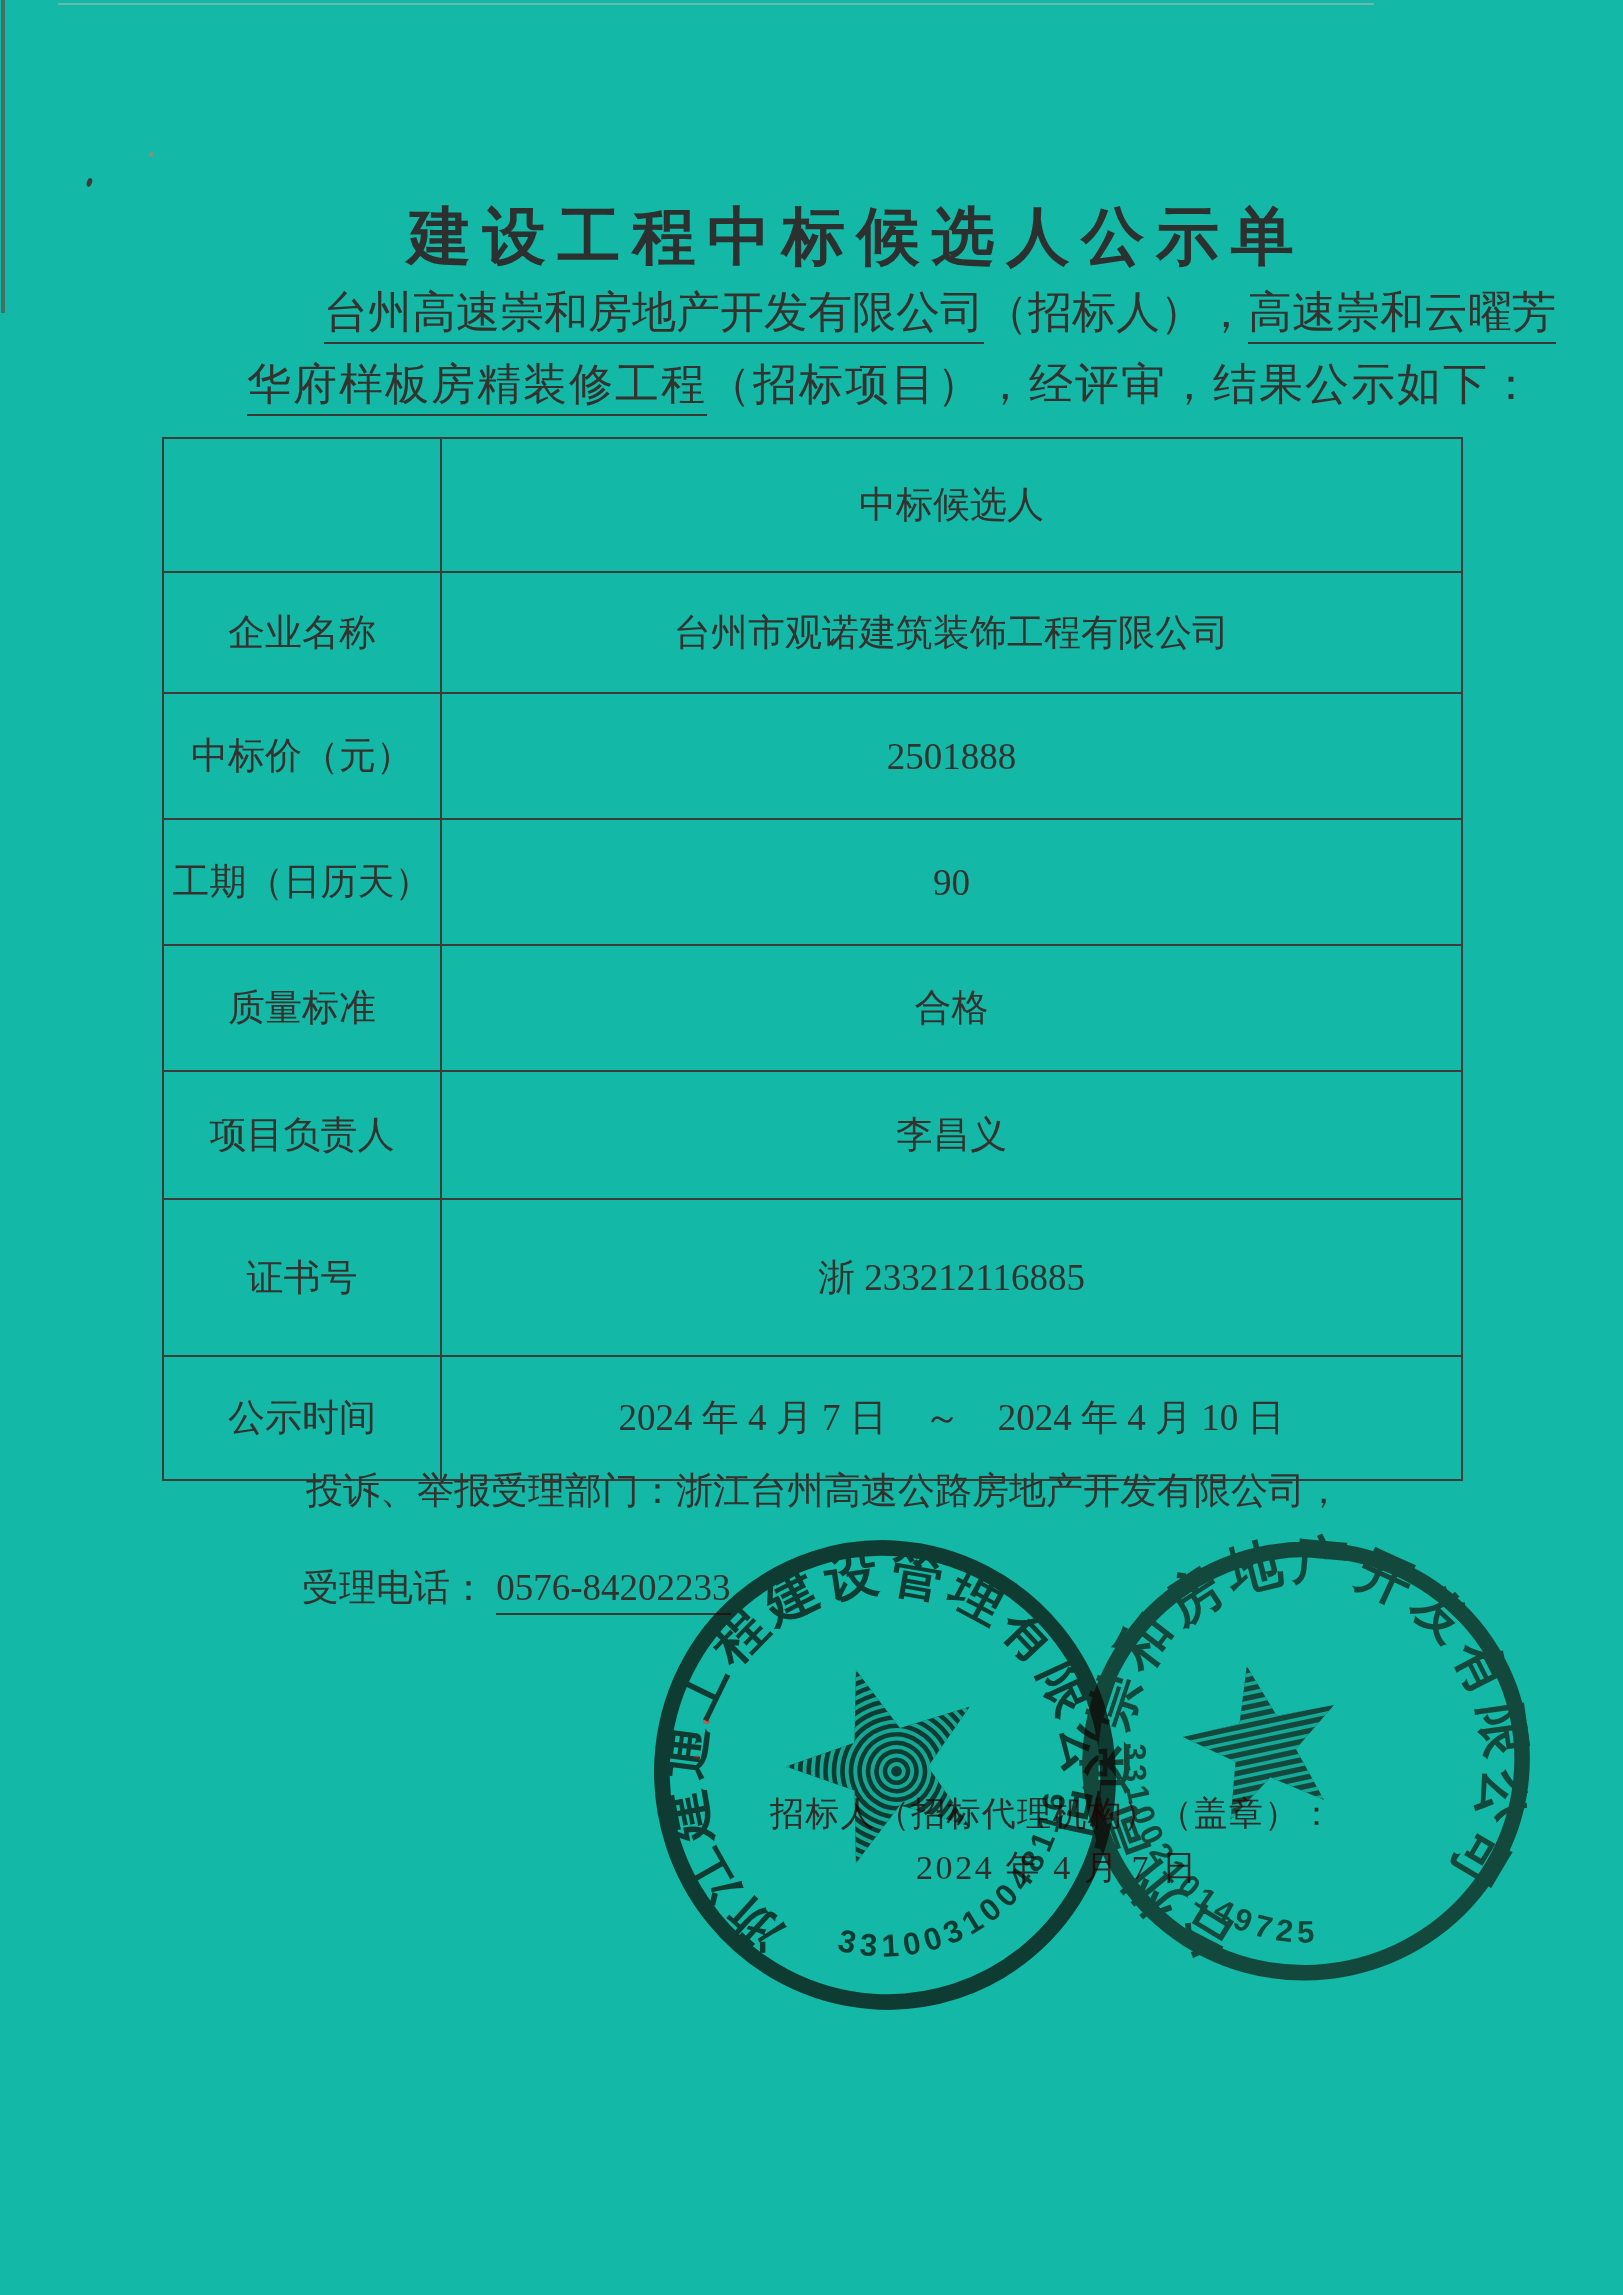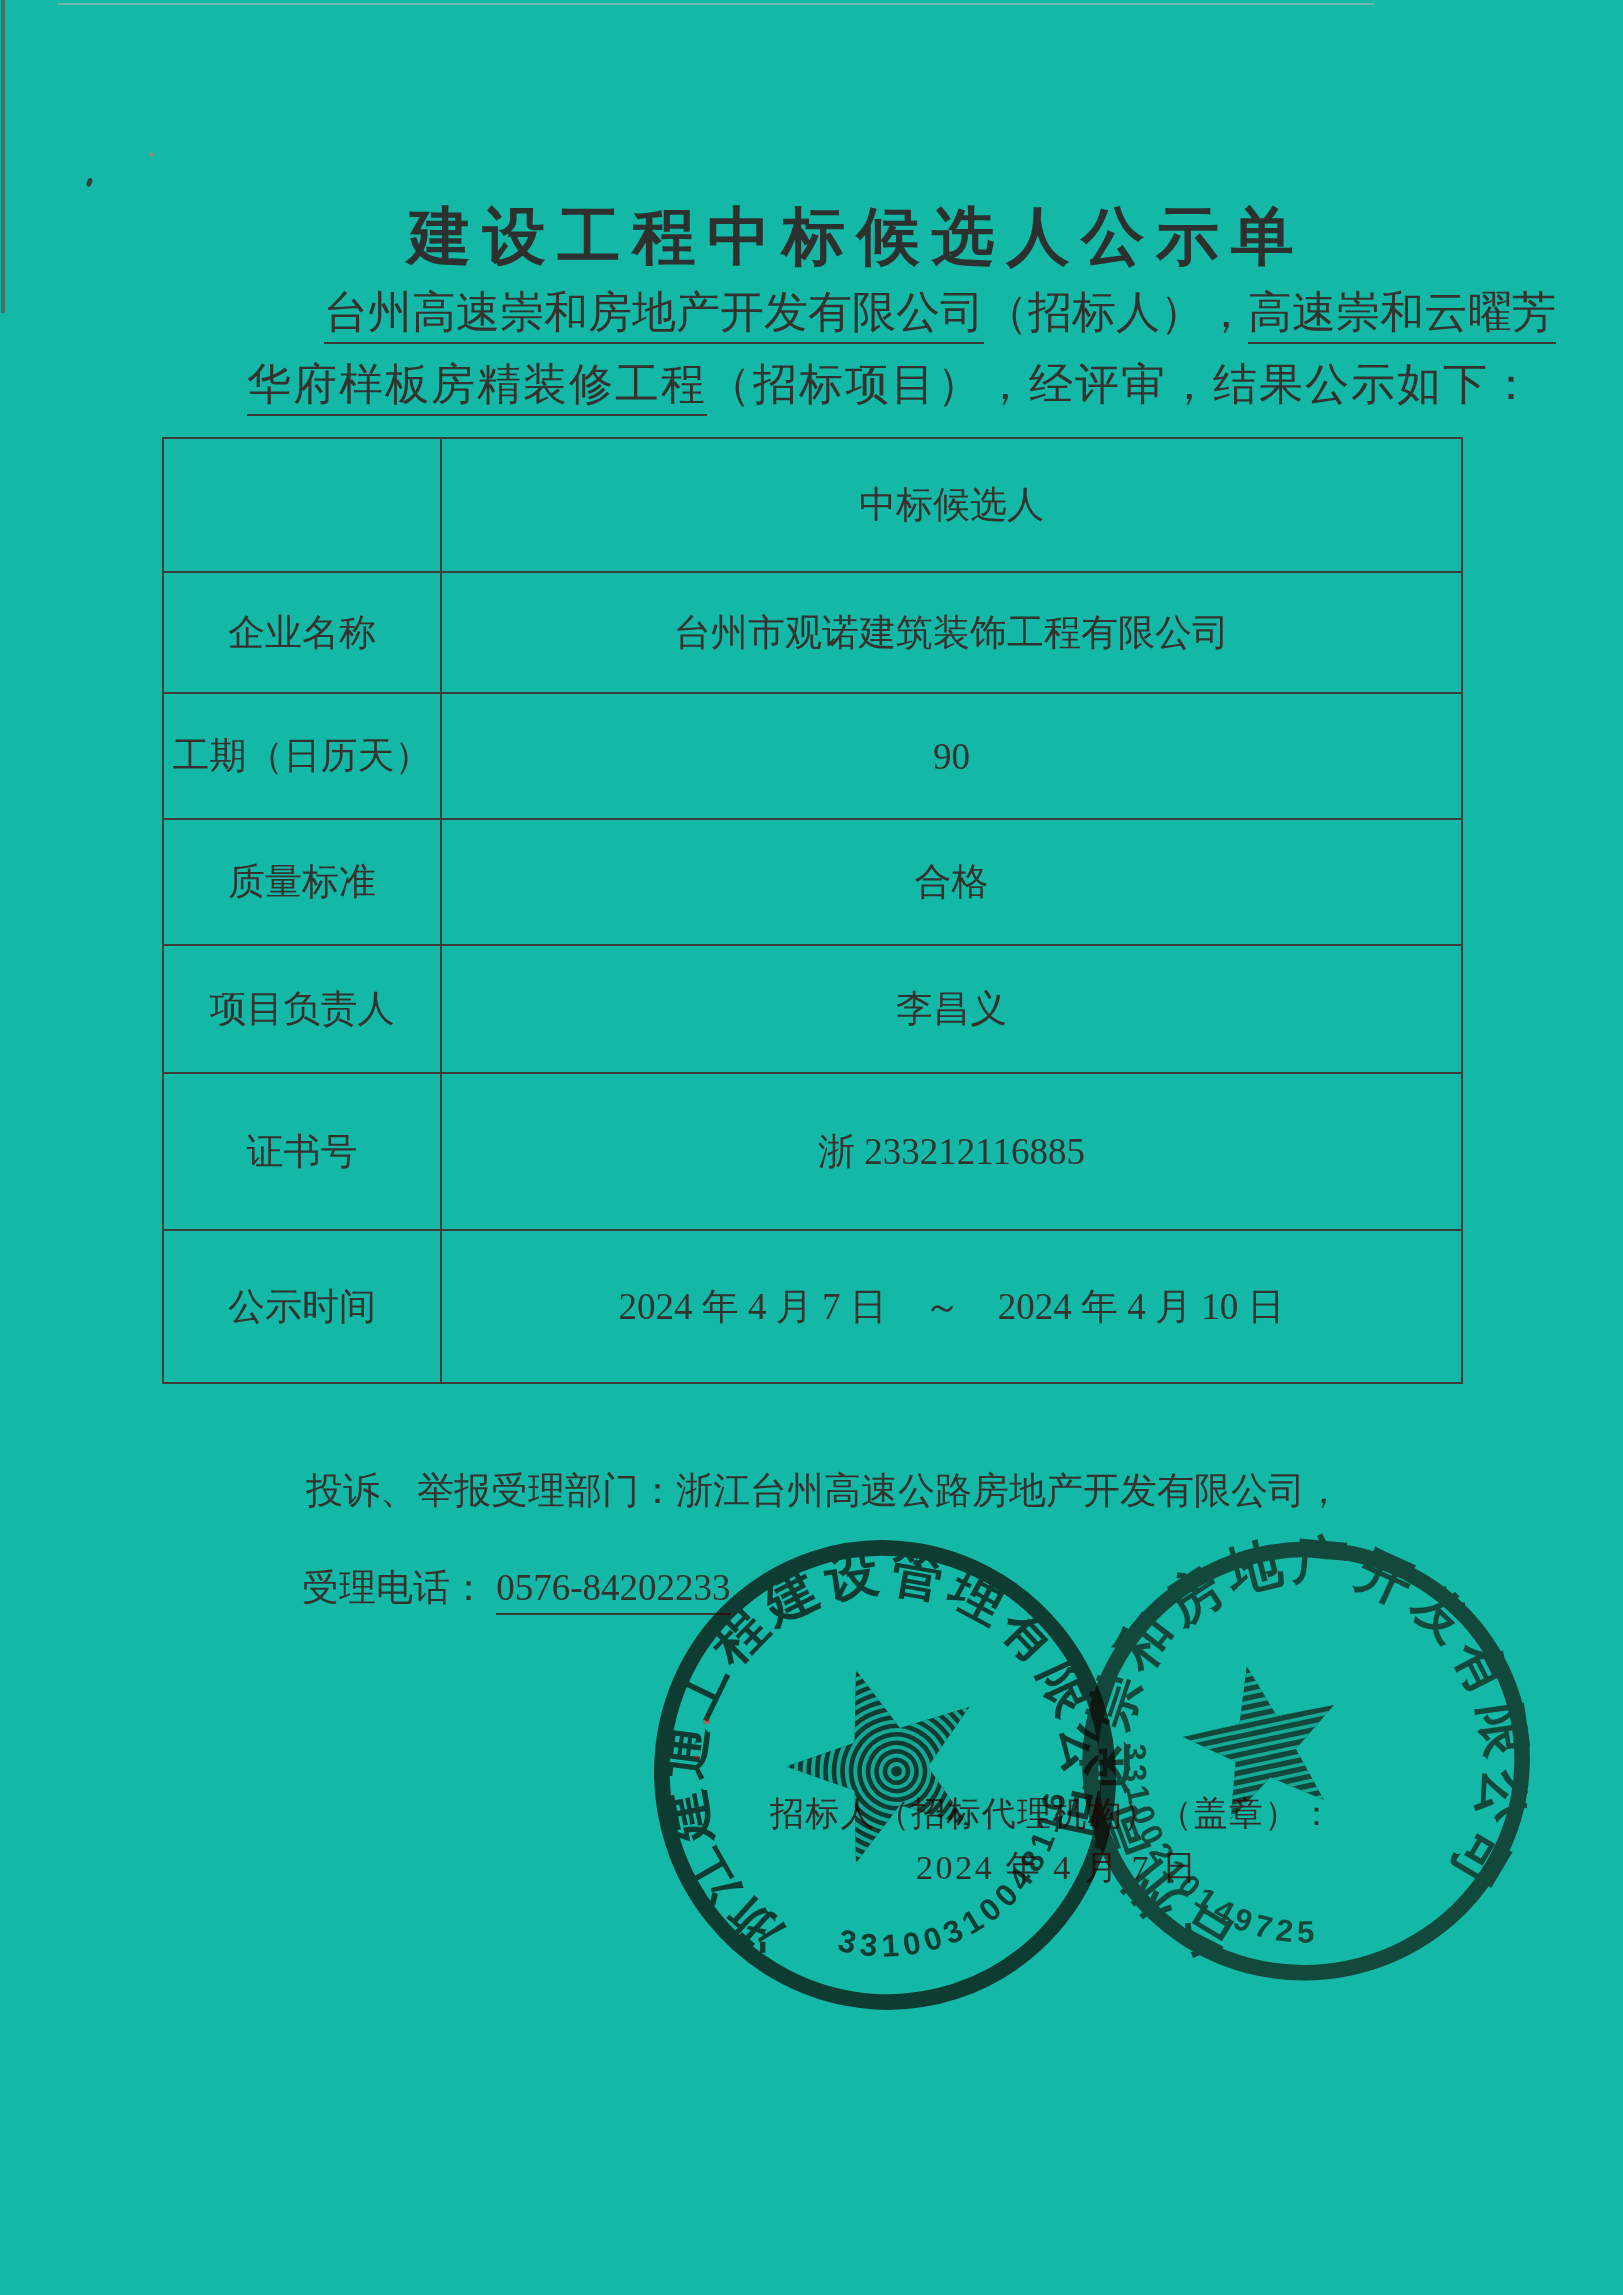--- a/index.html
+++ b/index.html
@@ -42,21 +42,21 @@
     overflow:hidden;white-space:nowrap;
   }
   col.c1{width:278px;}
   tr.rh{height:134px;}
   tr.r1{height:121px;}
   tr.r2{height:126px;}
   tr.r3{height:126px;}
   tr.r4{height:126px;}
   tr.r5{height:128px;}
   tr.r6{height:157px;}
-  tr.r7{height:153px;}
+  tr.r7{height:124px;}
 
   .footer-line{position:absolute;font-size:37px;white-space:nowrap;color:#34322f;}
   .footer-line.f1{left:306px;top:1466px;}
   .footer-line.f2{left:302px;top:1563px;}
   .sig-line{position:absolute;font-size:34px;white-space:nowrap;color:#2f2d2a;}
   .sig-line.s-main{left:770px;top:1791px;letter-spacing:1.3px;}
   .sig-line.s-date{left:916px;top:1845px;letter-spacing:2.6px;}
 
   svg.seal{position:absolute;mix-blend-mode:multiply;}
   svg.seal.left{left:643px;top:1533px;width:484px;height:484px;transform:rotate(-18deg);opacity:.93;}
@@ -90,20 +90,24 @@
         <col>
       </colgroup>
     <tbody>
       <tr class="rh">
         <td></td>
         <td>中标候选人</td>
       </tr>
       <tr class="r1">
         <td>企业名称</td>
         <td>台州市观诺建筑装饰工程有限公司</td>
+      </tr>
+      <tr class="r2">
+        <td>中标价（元）</td>
+        <td>2501888</td>
       </tr>
       <tr class="r3">
         <td>工期（日历天）</td>
         <td>90</td>
       </tr>
       <tr class="r4">
         <td>质量标准</td>
         <td>合格</td>
       </tr>
       <tr class="r5">

